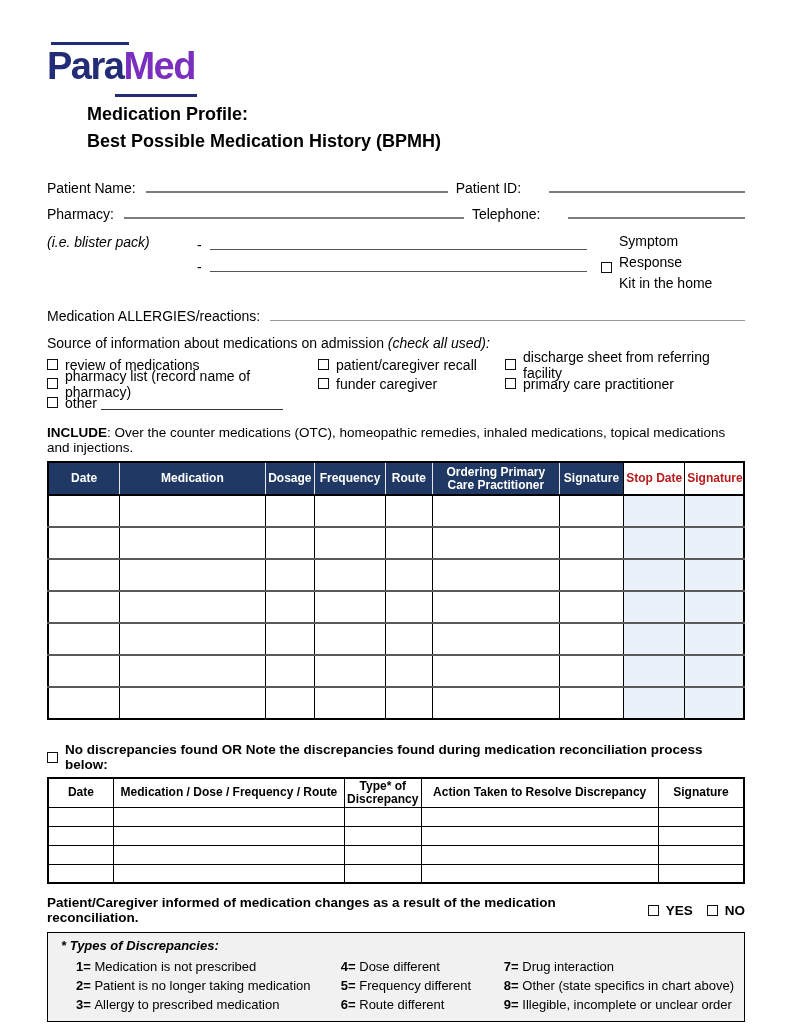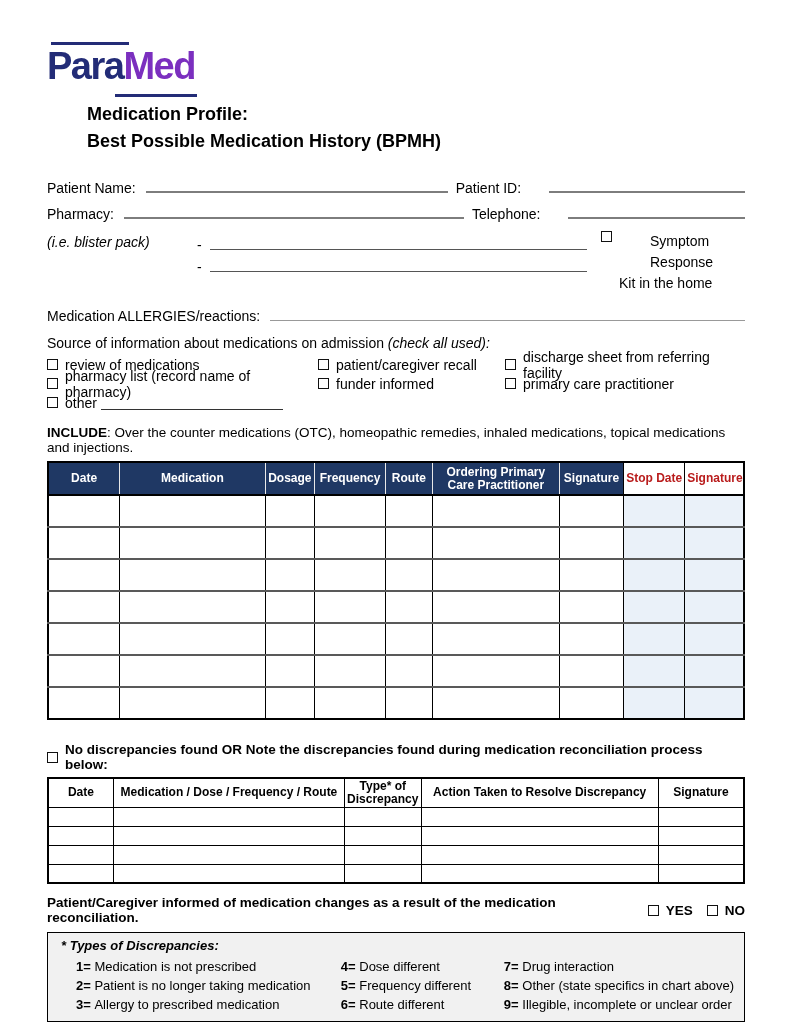--- a/index.html
+++ b/index.html
@@ -45,21 +45,21 @@
   
   .med-aids{margin-top:9px;display:flex;}
   .aids-labels{width:148px;flex-shrink:0;}
   .aids-labels div{height:22px;line-height:22px;}
   .aids-sub{font-style:italic;}
   .aids-lines{width:392px;flex-shrink:0;}
   .aids-line{display:flex;align-items:flex-end;height:22px;}
   .aids-dash{padding:0 8px 0 2px;}
   .aids-line .uline-thin{flex:1;border-bottom-color:#555;}
   .aids-check{margin-left:14px;line-height:21px;}
-  .aids-check-row{display:flex;align-items:flex-start;gap:31px;}
+  .aids-check-row{display:flex;align-items:flex-end;}
   .aids-check-indent{padding-left:18px;}
 
   
   .cb{display:inline-block;width:11px;height:11px;border:1.5px solid #111;margin-right:7px;flex-shrink:0;background:#fff;}
 
   
   .allergies-row{display:flex;align-items:flex-end;margin-top:8px;height:22px;}
   .allergies-row .uline-thin{flex:1;border-bottom-color:#999;}
 
   
@@ -205,21 +205,21 @@
             <span class="other-uline"></span>
           </div>
         </div>
         <div class="source-col source-col-1">
           <div class="source-item">
             <span class="cb"></span>
             <span>patient/caregiver recall</span>
           </div>
           <div class="source-item">
             <span class="cb"></span>
-            <span>funder informed</span>
+            <span>funder caregiver</span>
           </div>
         </div>
         <div class="source-col source-col-2">
           <div class="source-item">
             <span class="cb"></span>
             <span>discharge sheet from referring facility</span>
           </div>
           <div class="source-item">
             <span class="cb"></span>
             <span>primary care practitioner</span>

